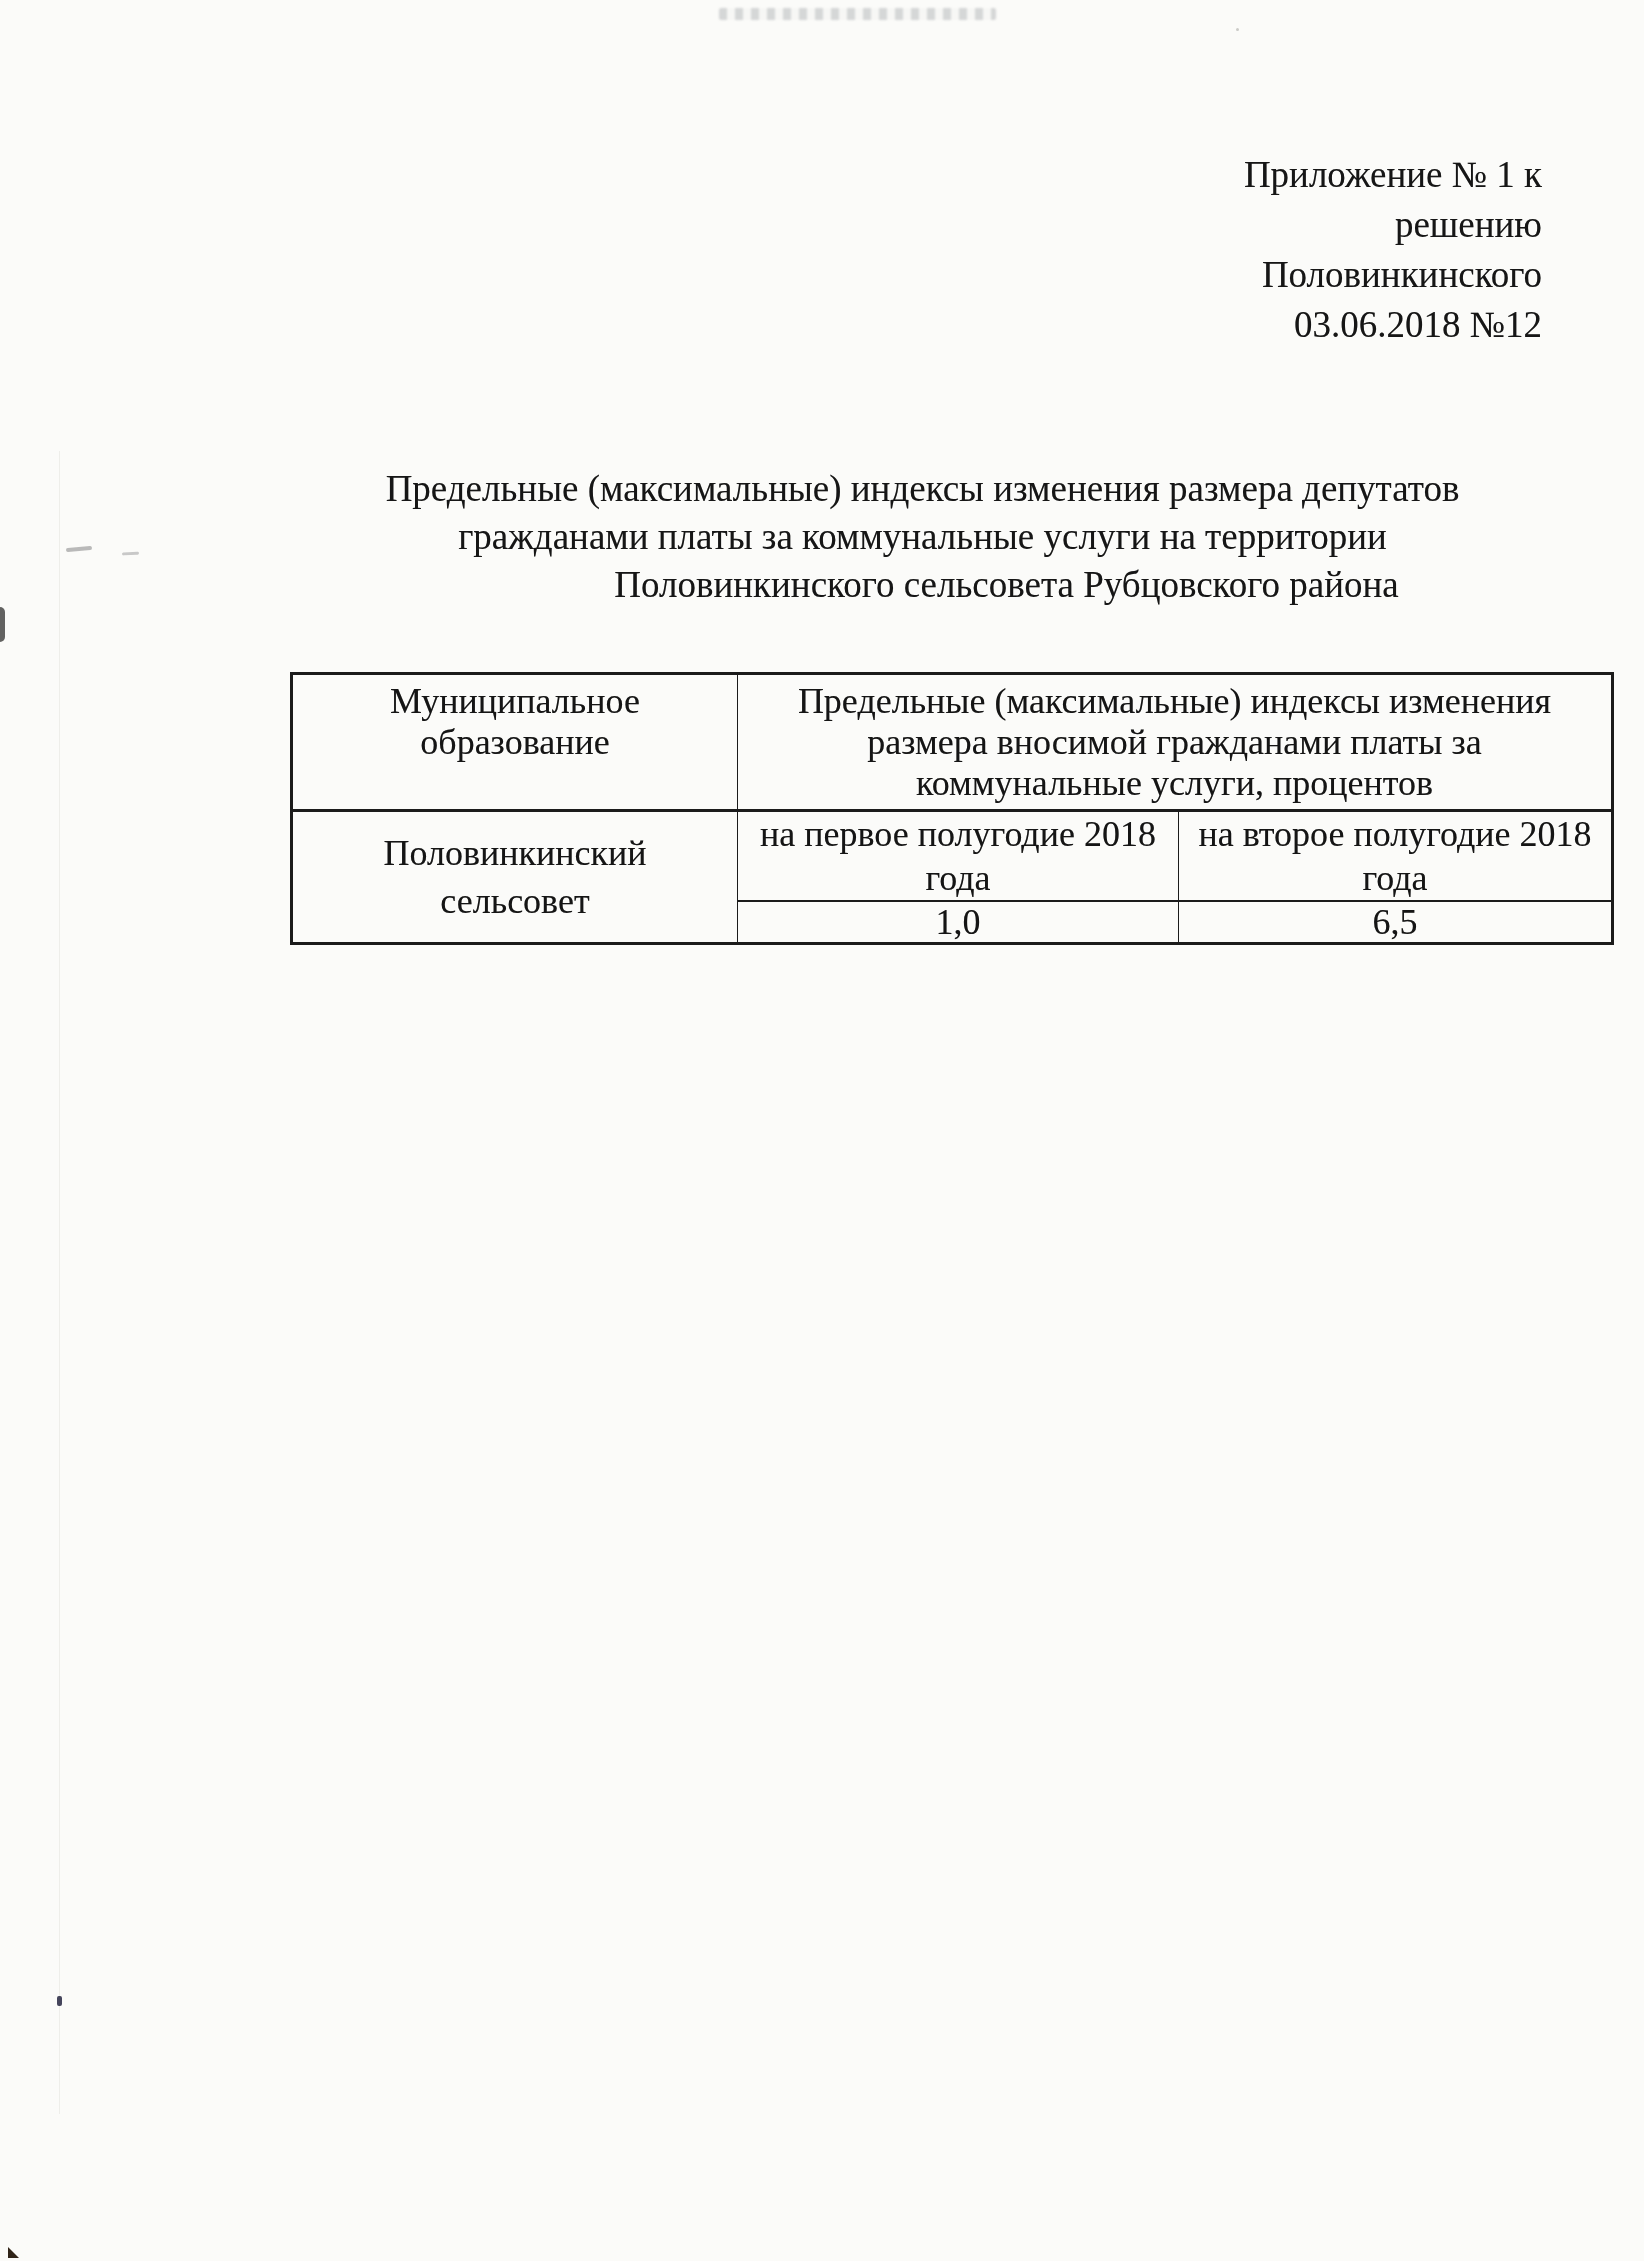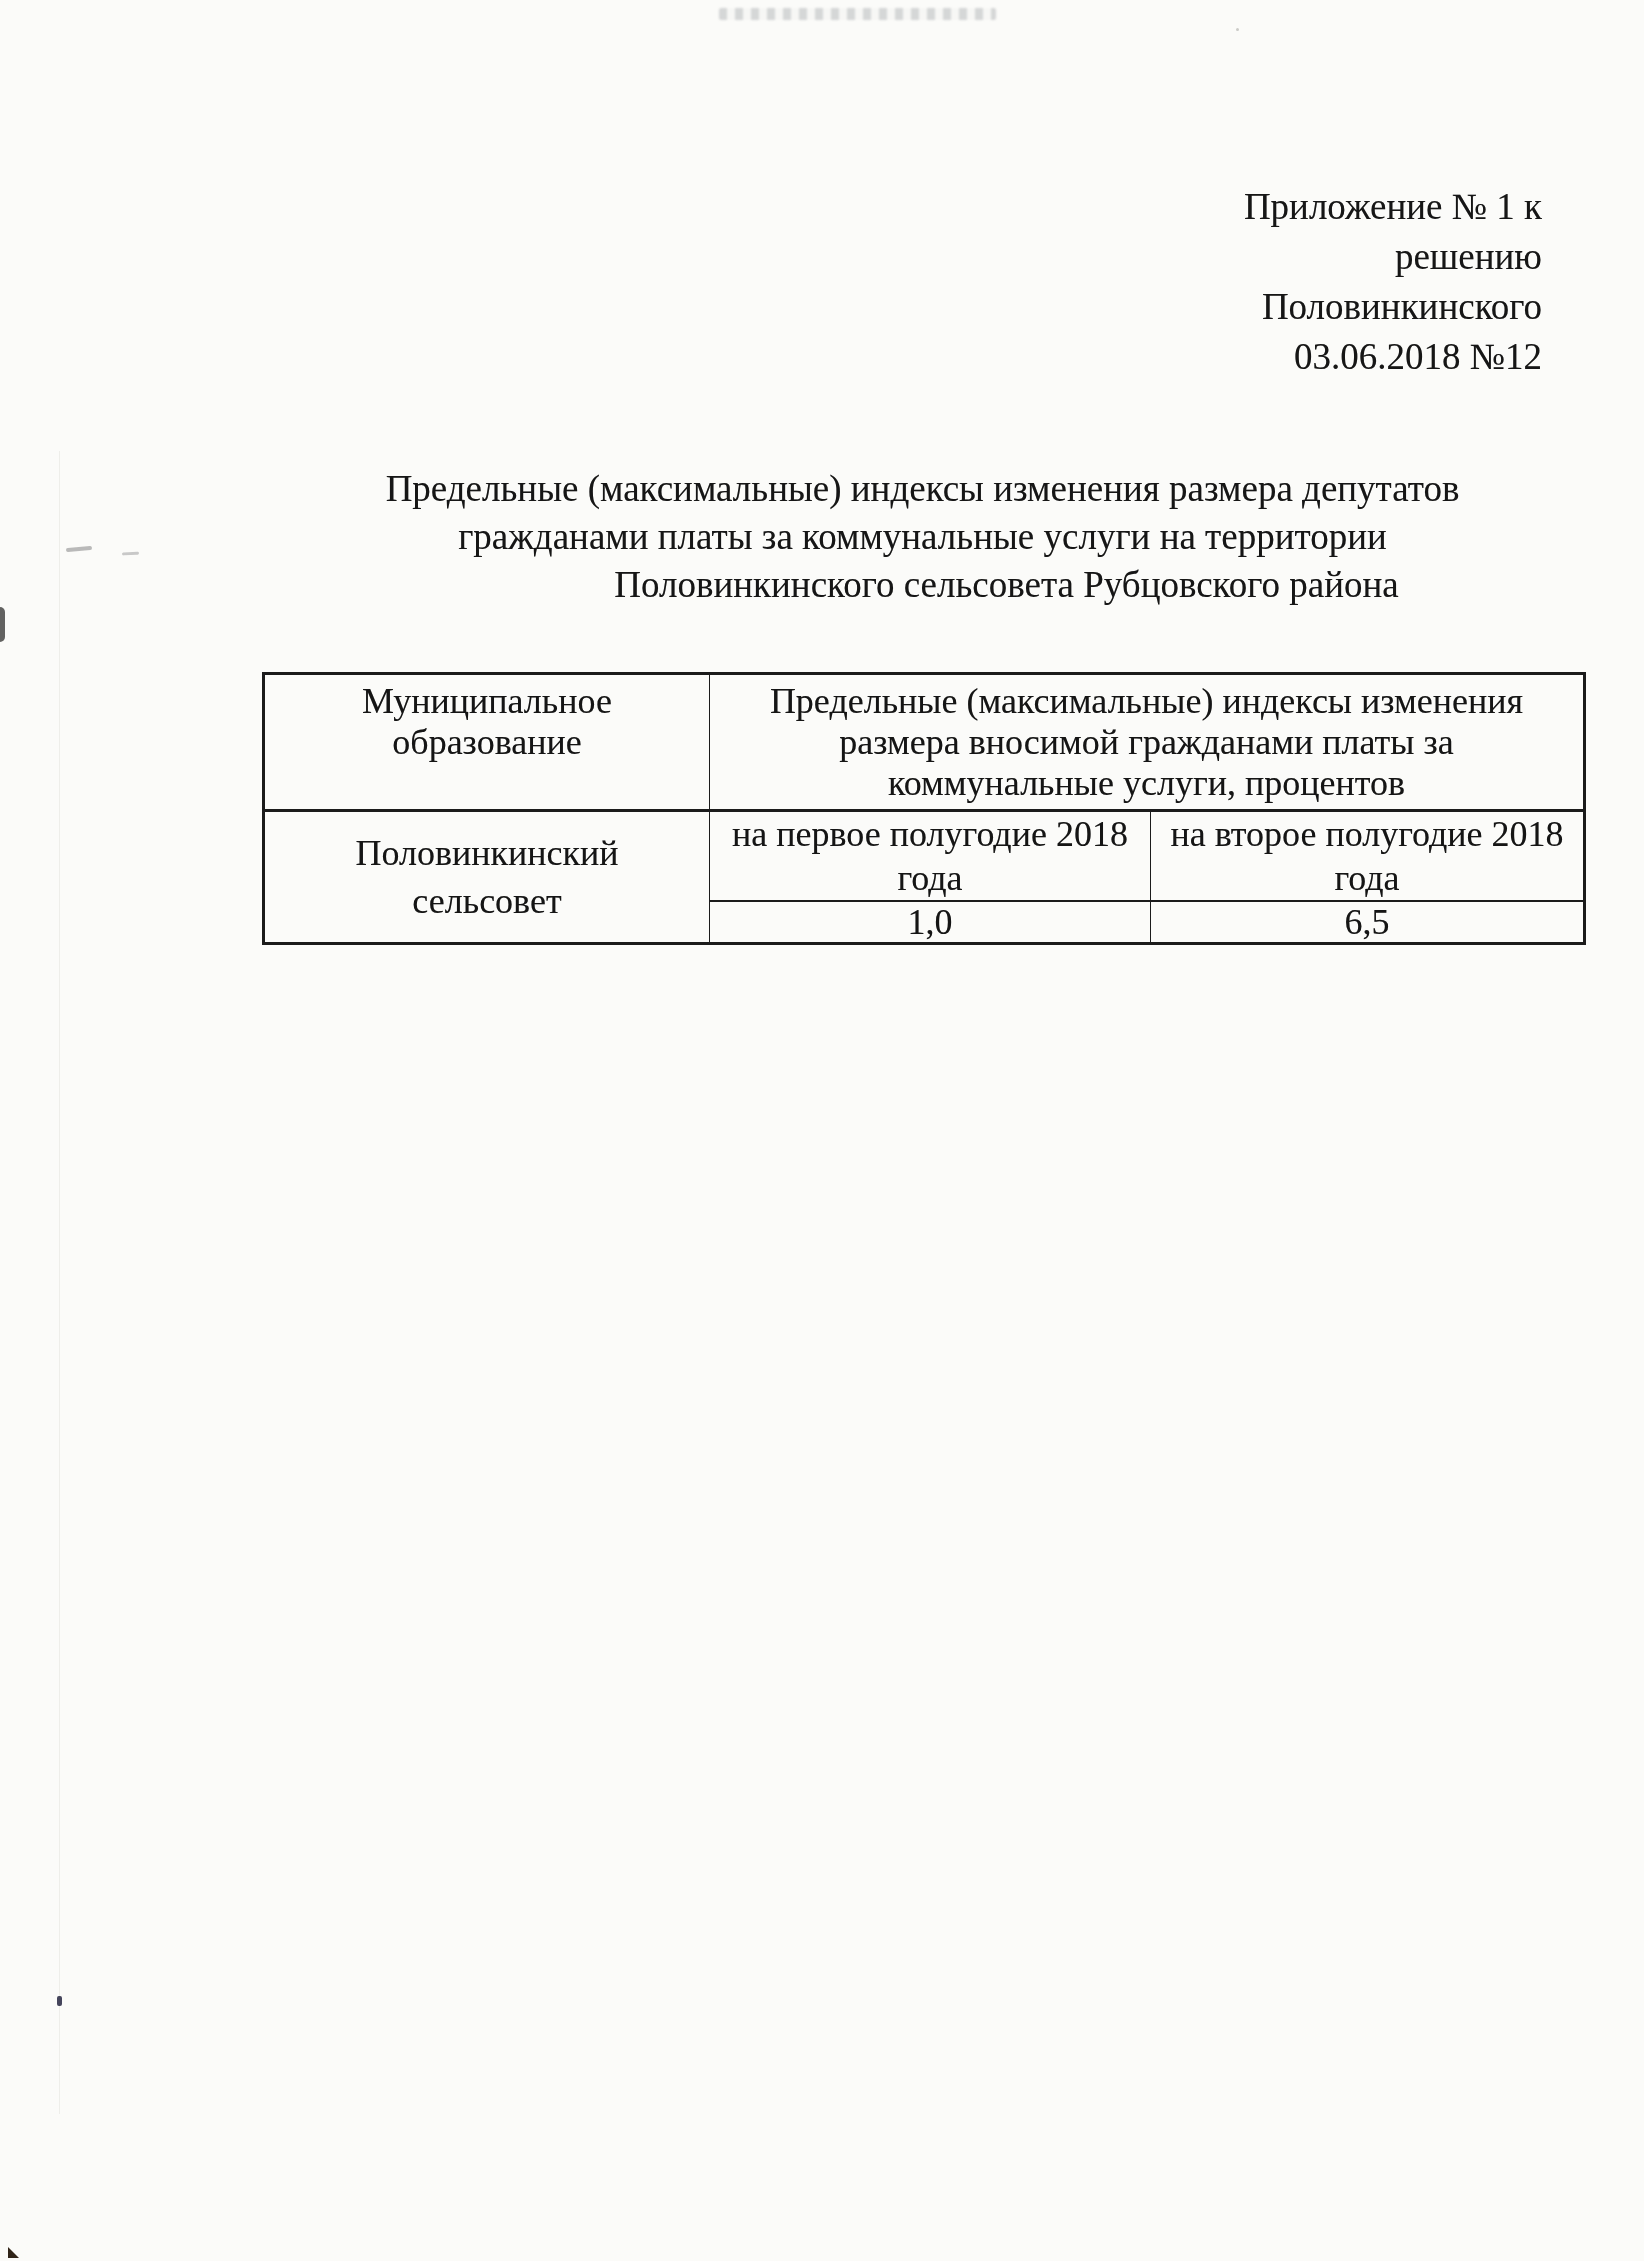--- a/index.html
+++ b/index.html
@@ -22,40 +22,39 @@
   
   .header-note {
     position: absolute;
     top: 150px;
     right: 102px;
     width: 580px;
     text-align: right;
     font-size: 37px;
     line-height: 50px;
     white-space: nowrap;
-    margin-top: 32px;
   }
 
   
   .doc-title {
     position: absolute;
     top: 465px;
     left: 252px;
     width: 1341px;
     text-align: center;
     font-size: 37px;
     line-height: 48px;
   }
   .doc-title .title-line:nth-child(3) { transform: translateX(84px); }
 
   
   .idx-table {
     position: absolute;
     top: 672px;
-    left: 262px;
+    left: 290px;
     width: 1321px;
     border-collapse: collapse;
     table-layout: fixed;
     font-size: 36px;
     color: #151515;
   }
   .idx-table, .idx-table td {
     border: 1.9px solid #1b1b1b;
   }
   .idx-table { border-width: 3.2px; }

